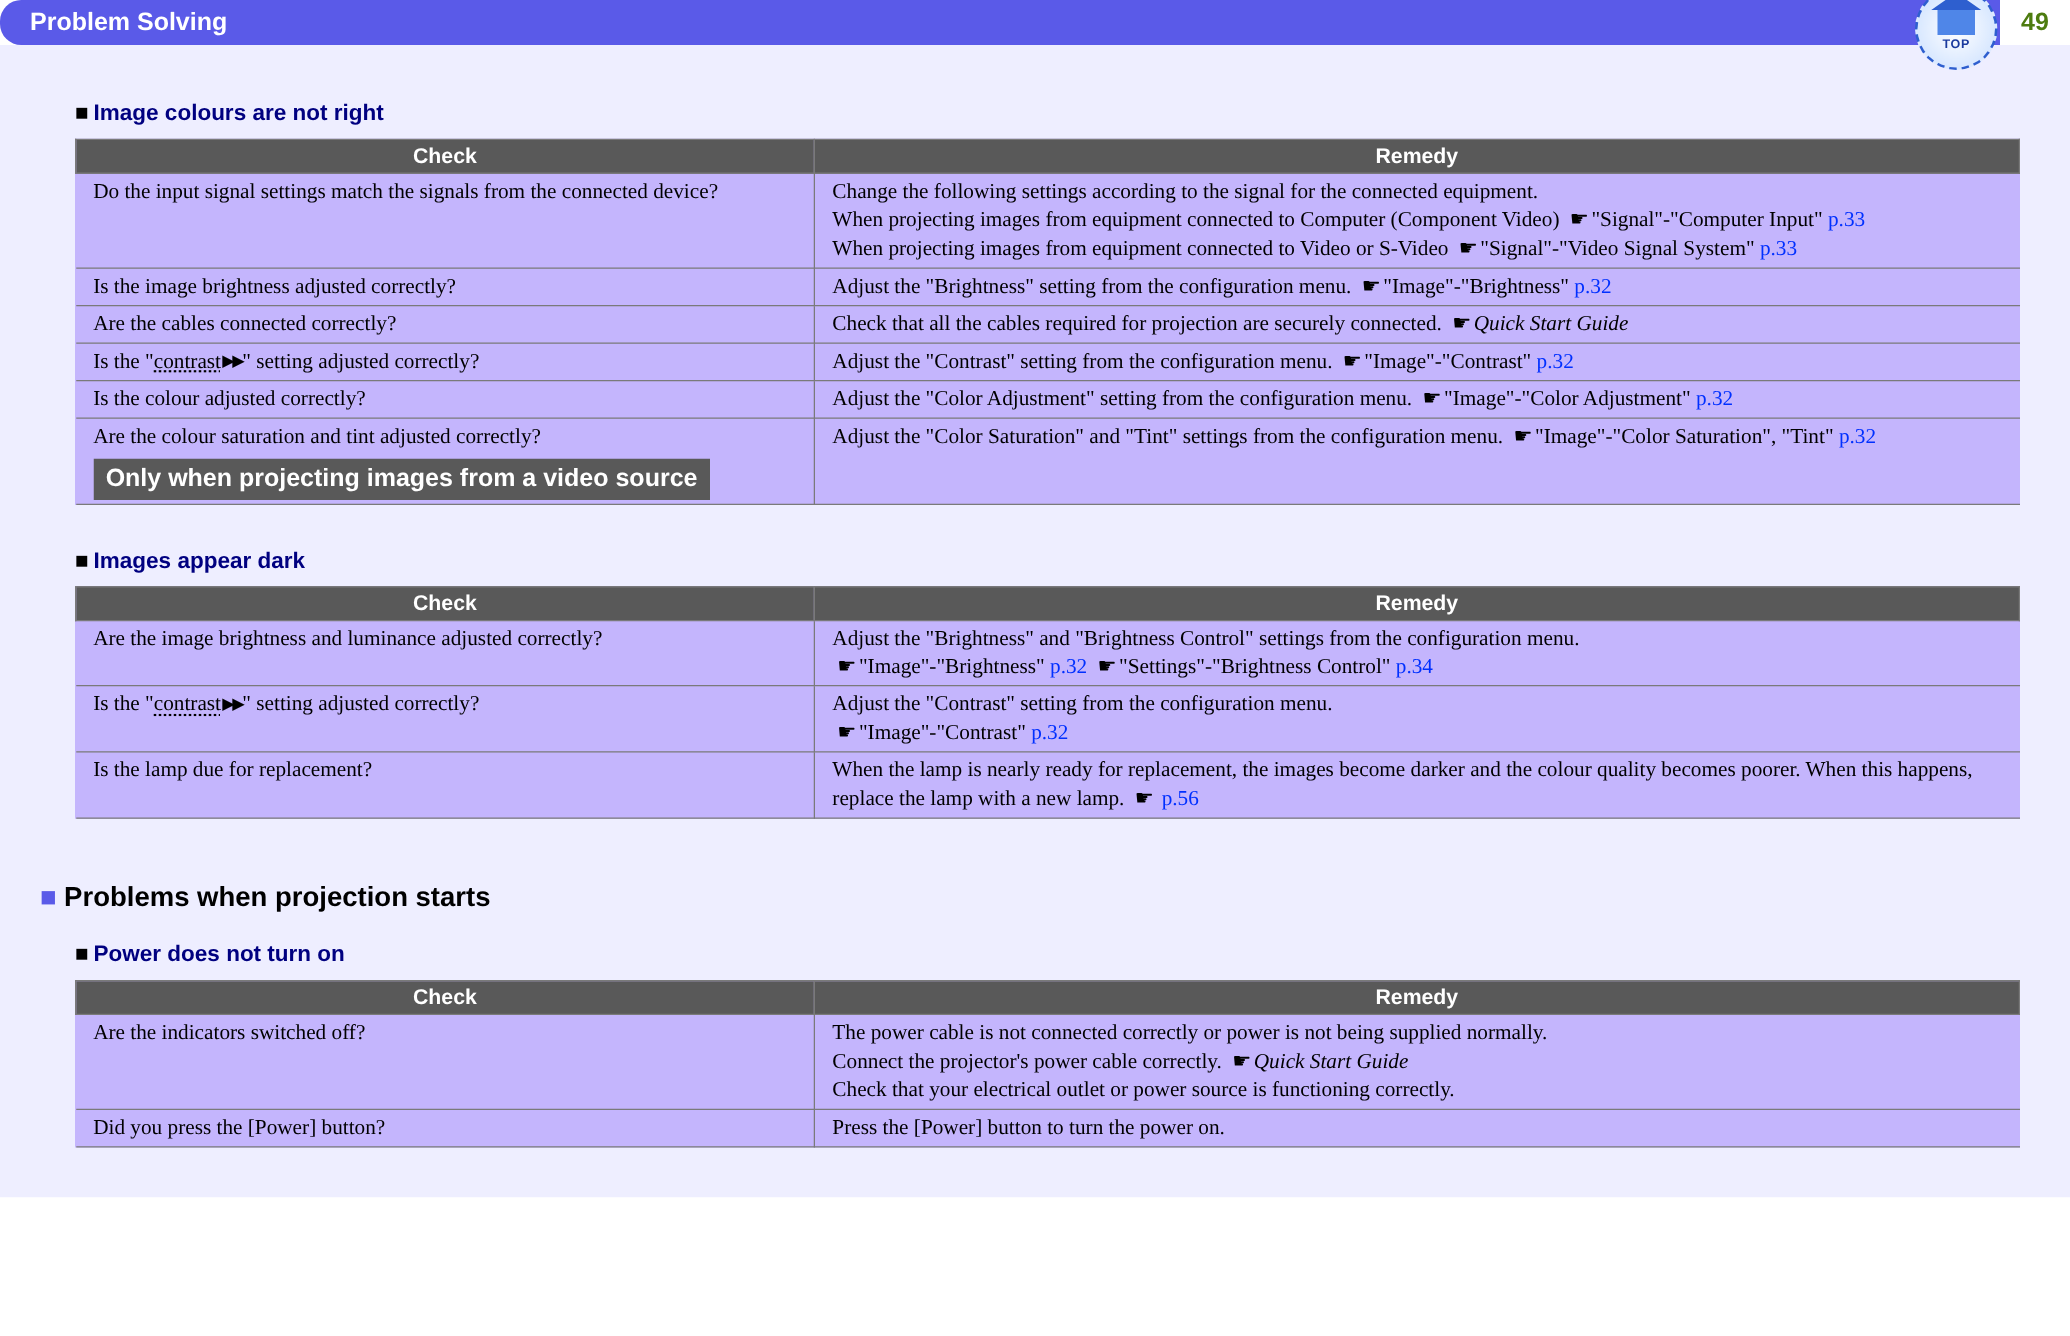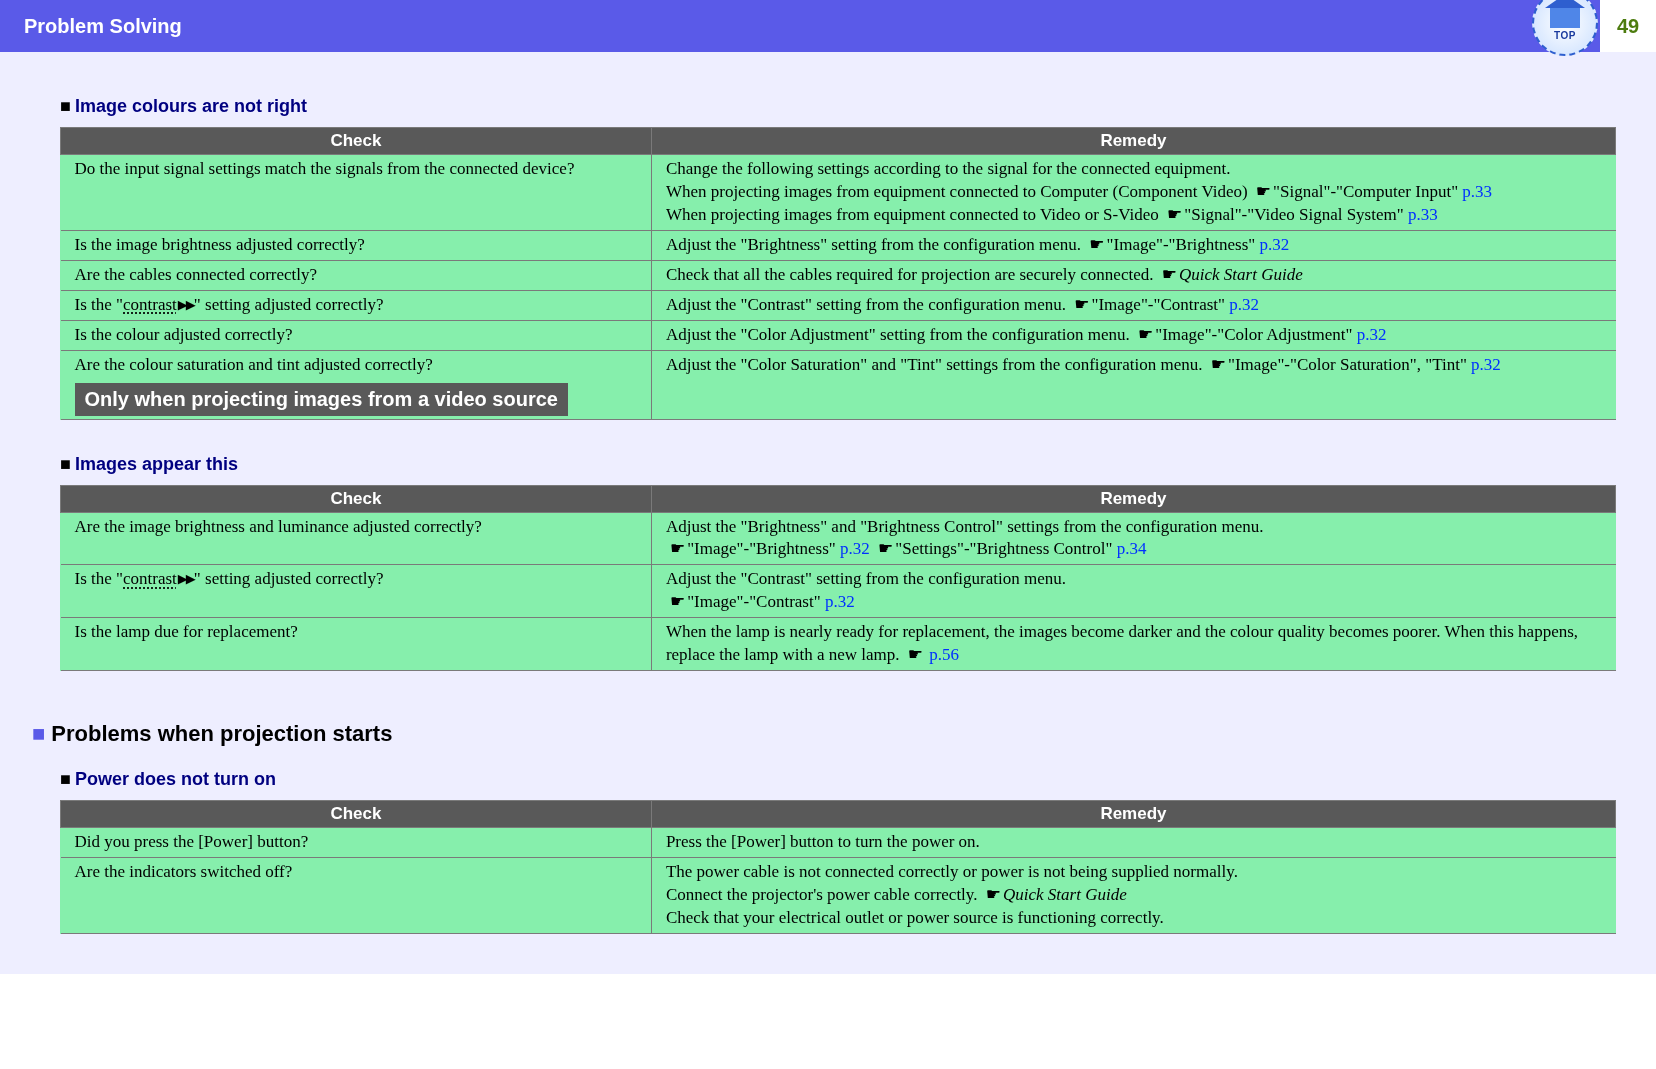--- a/index.html
+++ b/index.html
@@ -1,34 +1,34 @@
 <!DOCTYPE html>
 <html><head>
 <meta charset="utf-8">
 <style>
   * { box-sizing: border-box; margin: 0; padding: 0; }
   body { font-family: "Times New Roman", Times, serif; font-size: 17px; background: #fff; width: 1656px; }
-  .topbar { background: #5a5ae8; color: #fff; height: 52px; display: flex; align-items: center; padding: 0 24px; position: relative; }
+  .topbar { background: #5a5ae8; color: #fff; height: 36px; display: flex; align-items: center; padding: 0 24px; position: relative; border-radius: 17px; }
   .topbar-title { font-family: Arial, Helvetica, sans-serif; font-weight: bold; font-size: 20px; }
   .page-number-box { position: absolute; right: 0; top: 0; bottom: 0; width: 56px; background: #fff; color: #4d7c0f; display: flex; align-items: center; justify-content: center; font-family: Arial, sans-serif; font-weight: bold; font-size: 20px; }
   .top-icon { position: absolute; right: 56px; top: -10px; width: 68px; height: 68px; }
   .top-icon-circle { width: 66px; height: 66px; border-radius: 50%; border: 2px dashed #2e5fcf; background: radial-gradient(circle at 50% 50%, #fff 0%, #d9e8ff 70%, #fff 100%); display: flex; flex-direction: column; align-items: center; justify-content: center; }
   .top-icon-house { width: 30px; height: 22px; background: #4f86e8; position: relative; }
   .top-icon-house::before { content: ""; position: absolute; top: -12px; left: -5px; width: 0; height: 0; border-left: 20px solid transparent; border-right: 20px solid transparent; border-bottom: 14px solid #2e5fcf; }
   .top-icon-label { font-family: Arial, sans-serif; font-size: 10px; font-weight: bold; color: #1a3a9e; margin-top: 2px; letter-spacing: 0.5px; }
 
   .page-body { background: #eeeeff; padding: 30px 40px 40px 60px; }
 
   .sub-heading { font-family: Arial, Helvetica, sans-serif; font-weight: bold; font-size: 18px; color: #000080; margin: 14px 0 10px 0; }
   .sub-heading .sq { color: #000; margin-right: 4px; }
 
   .section-heading { font-family: Arial, Helvetica, sans-serif; font-weight: bold; font-size: 22px; color: #000; margin-top: 50px; margin-left: -28px; }
   .section-heading .sq-accent { color: #5a5ae8; margin-right: 6px; }
 
-  table.ts { width: 100%; border-collapse: collapse; background: #86efac; }
+  table.ts { width: 100%; border-collapse: collapse; background: #c4b5fd; }
   table.ts th { background: #595959; color: #fff; font-family: Arial, Helvetica, sans-serif; font-weight: bold; font-size: 17px; padding: 3px 6px; border: 1px solid #7a7a7a; }
   table.ts td { border-top: 1px solid #7a7a7a; border-bottom: 1px solid #7a7a7a; padding: 3px 14px 3px 14px; vertical-align: top; line-height: 1.35; }
   table.ts td.check { width: 38%; border-right: 1px solid #7a7a7a; }
 
   .link { color: #0030ff; }
   .pointer { color: #000; margin: 0 2px 0 4px; }
   .gloss { display: inline-flex; align-items: baseline; }
   .gloss .term { text-decoration: underline dotted; text-underline-offset: 3px; }
   .gloss .ff { font-size: 13px; letter-spacing: -2px; margin-left: 1px; position: relative; top: -1px; }
 
@@ -89,21 +89,21 @@
     <tr>
       <td class="check">
         <span>Are the colour saturation and tint adjusted correctly?</span><br>
         <span class="tag-box">Only when projecting images from a video source</span>
       </td>
       <td><span>Adjust the "Color Saturation" and "Tint" settings from the configuration menu. </span><span class="pointer">☛</span><span>"Image"-"Color Saturation", "Tint" </span><span class="link">p.32</span></td>
     </tr>
   </tbody>
     </table>
 
-  <div class="sub-heading" style="margin-top:34px;"><span class="sq">■</span><span>Images appear this</span></div>
+  <div class="sub-heading" style="margin-top:34px;"><span class="sq">■</span><span>Images appear dark</span></div>
 
   <table class="ts">
     <tbody>
         <tr>
       <th>Check</th>
       <th>Remedy</th>
     </tr>
     <tr>
       <td class="check">Are the image brightness and luminance adjusted correctly?</td>
       <td>
@@ -133,27 +133,27 @@
 
   <div class="sub-heading" style="margin-top:22px;"><span class="sq">■</span><span>Power does not turn on</span></div>
 
   <table class="ts">
     <tbody>
         <tr>
       <th>Check</th>
       <th>Remedy</th>
     </tr>
     <tr>
-      <td class="check">Did you press the [Power] button?</td>
-      <td>Press the [Power] button to turn the power on.</td>
-    </tr>
-    <tr>
       <td class="check">Are the indicators switched off?</td>
       <td>
         <span>The power cable is not connected correctly or power is not being supplied normally.</span><br>
         <span>Connect the projector's power cable correctly. </span><span class="pointer">☛</span><span class="qsg">Quick Start Guide</span><br>
         <span>Check that your electrical outlet or power source is functioning correctly.</span>
       </td>
     </tr>
+    <tr>
+      <td class="check">Did you press the [Power] button?</td>
+      <td>Press the [Power] button to turn the power on.</td>
+    </tr>
   </tbody>
     </table>
 
 </div>
 
 </body></html>

